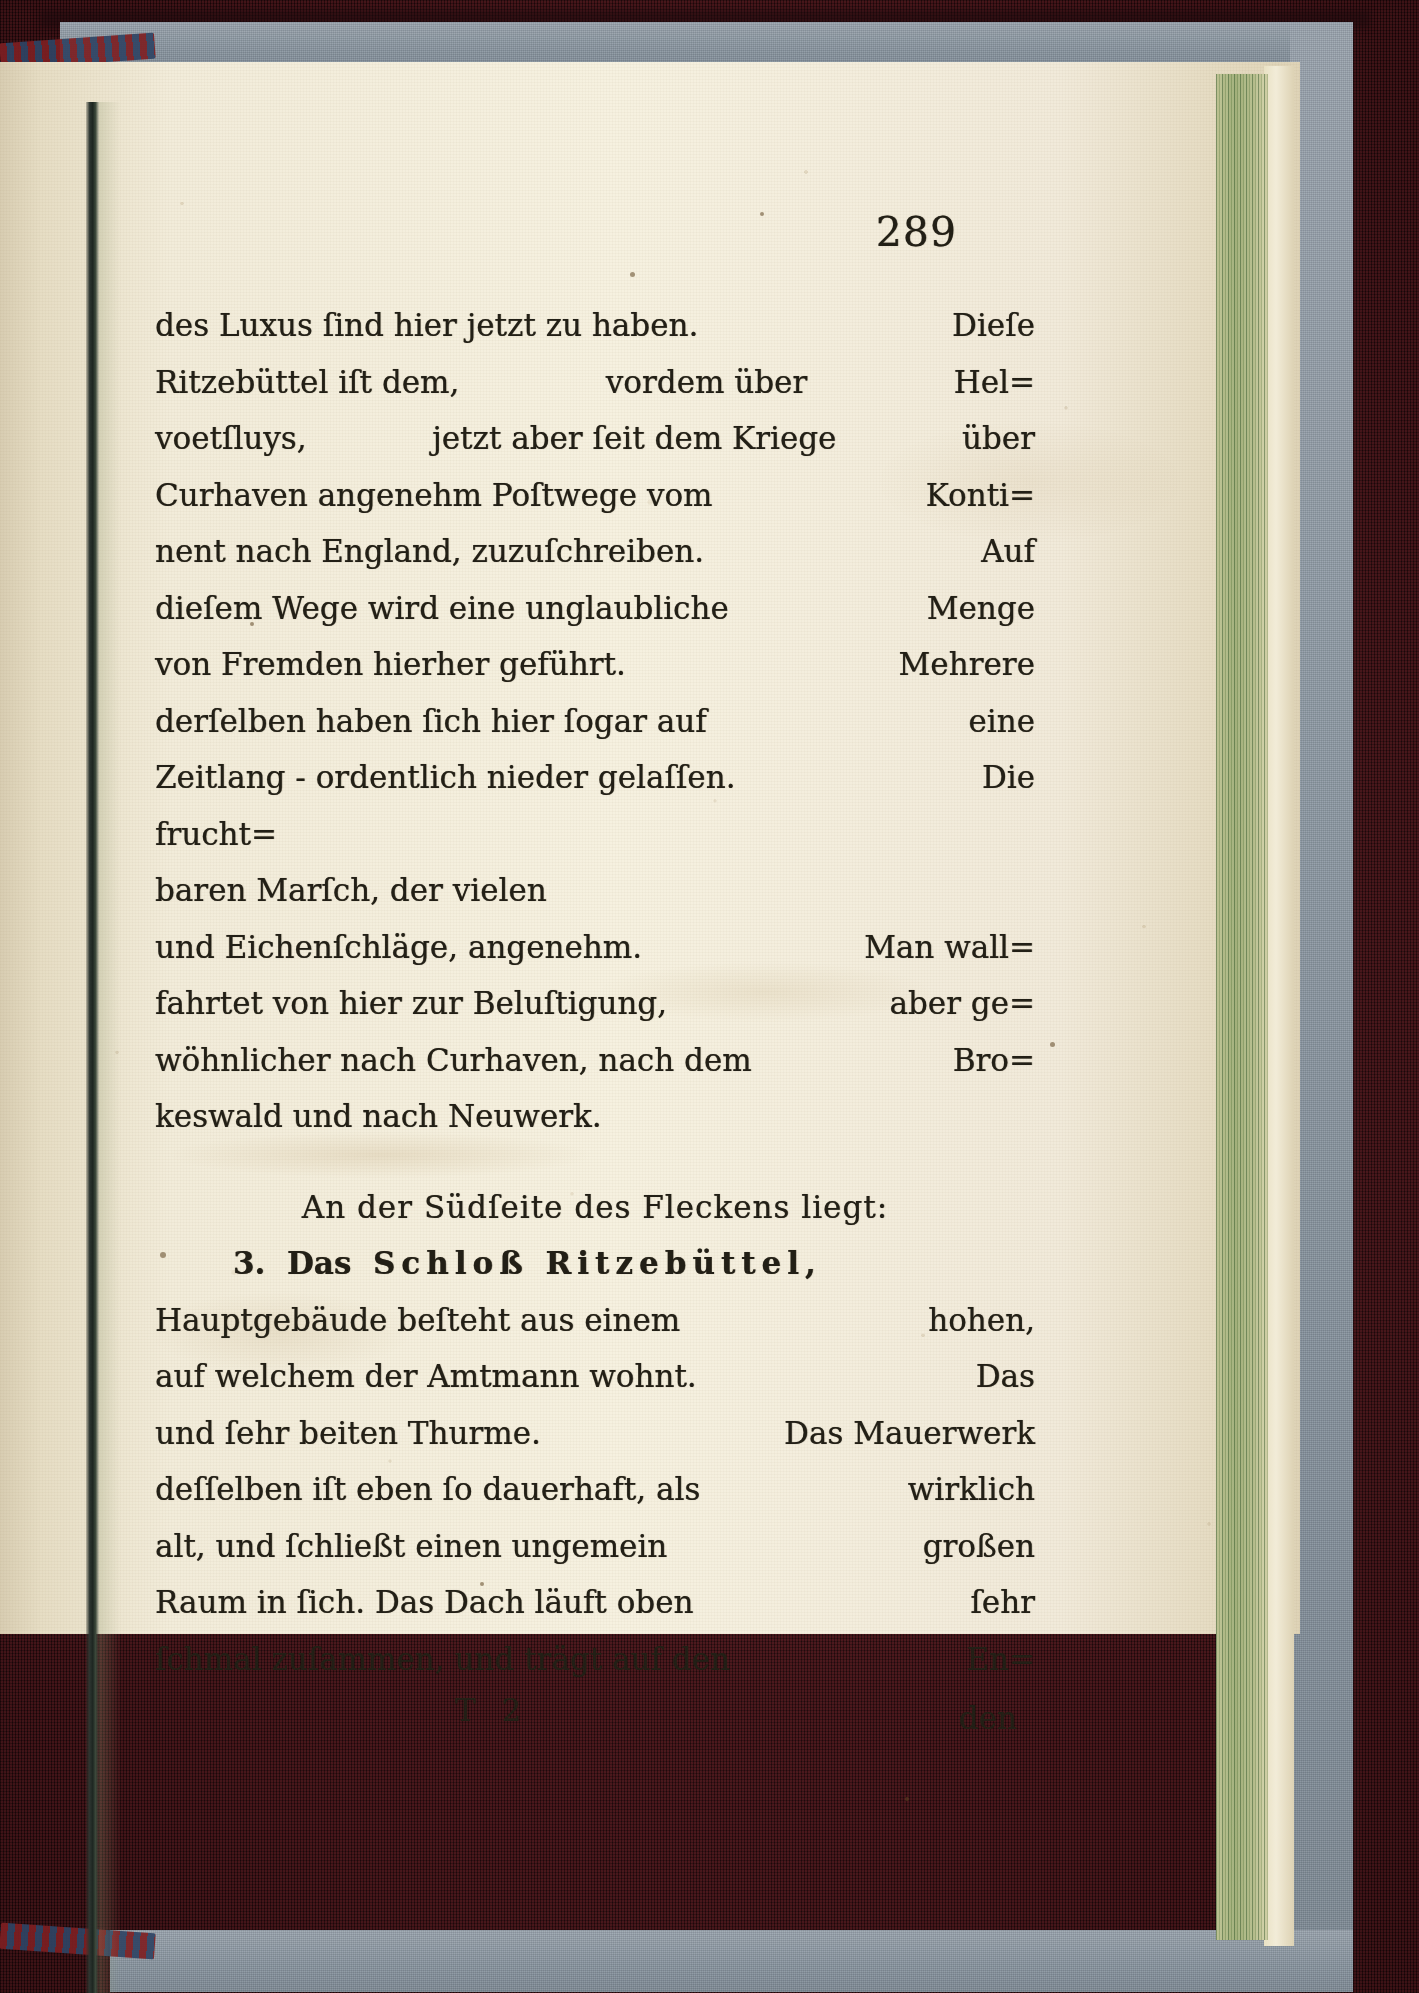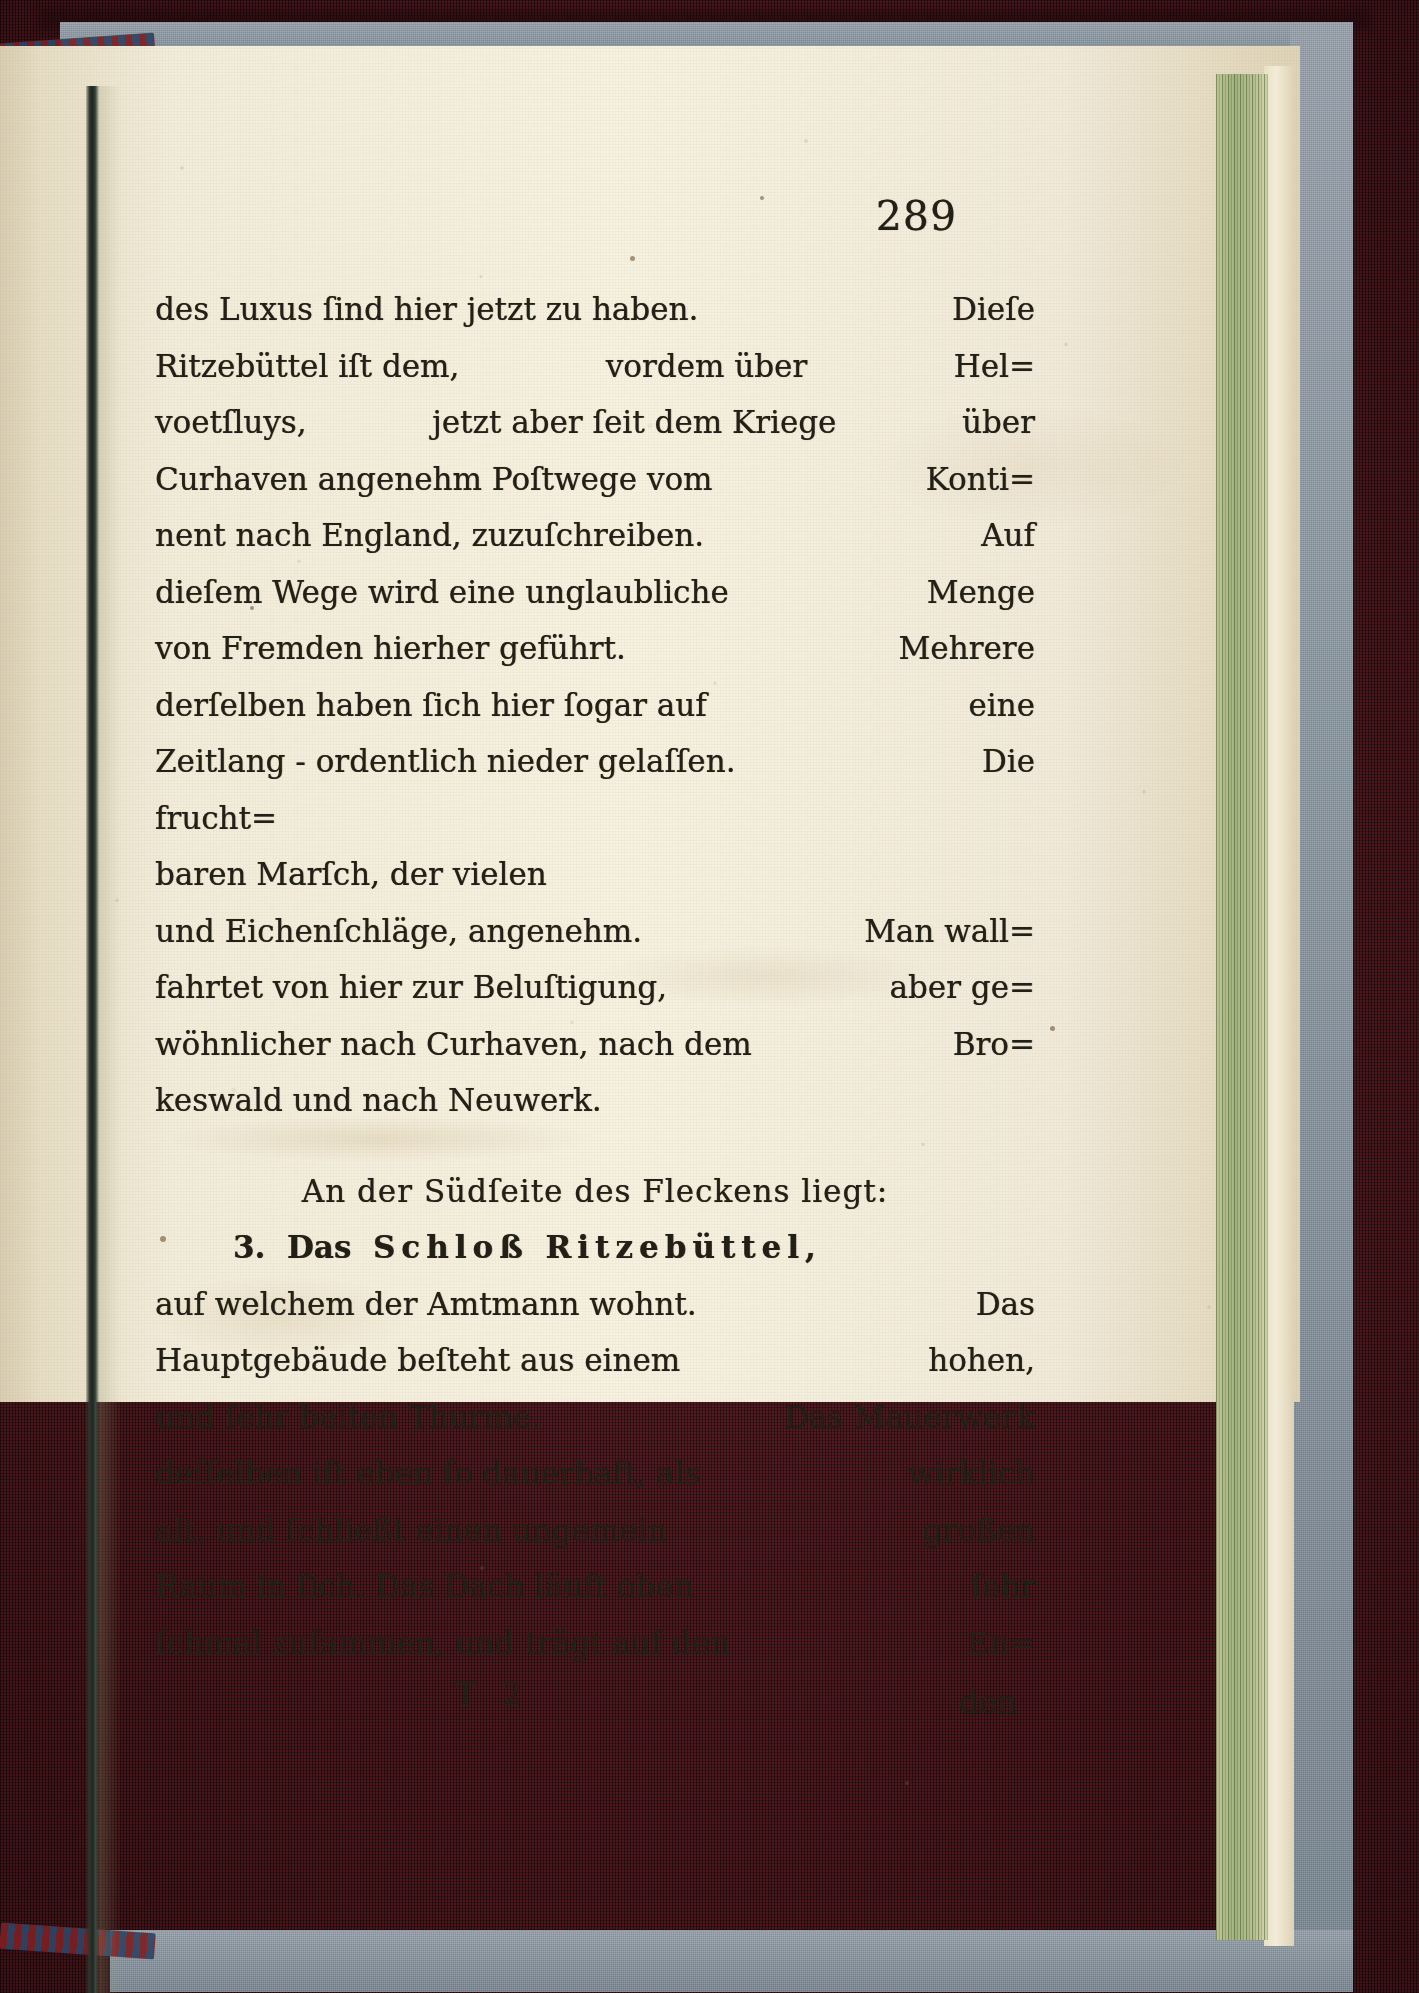--- a/index.html
+++ b/index.html
@@ -59,23 +59,23 @@
     opacity: 0.92;
     border-radius: 2px;
   }
   .headband-top    { top: 38px;  transform: rotate(-4deg); }
   .headband-bottom { top: 1928px; transform: rotate(4deg); }
 
   
   .leaf {
     position: absolute;
     left: 0px;
-    top: 46px;
+    top: 62px;
     width: 1300px;
-    height: 1356px;
+    height: 1572px;
     background-color: #efe8d4;
     background-image:
       
       radial-gradient(circle at 14% 9%,  rgba(150,120,70,0.20) 0 1.4px, transparent 2px),
       radial-gradient(circle at 37% 17%, rgba(140,110,60,0.16) 0 1.2px, transparent 2px),
       radial-gradient(circle at 62% 7%,  rgba(150,120,70,0.18) 0 1.6px, transparent 2px),
       radial-gradient(circle at 82% 22%, rgba(130,100,55,0.18) 0 1.3px, transparent 2px),
       radial-gradient(circle at 23% 38%, rgba(150,120,70,0.15) 0 1.5px, transparent 2px),
       radial-gradient(circle at 55% 47%, rgba(140,110,65,0.14) 0 1.2px, transparent 2px),
       radial-gradient(circle at 88% 55%, rgba(145,115,65,0.18) 0 1.5px, transparent 2px),
@@ -340,26 +340,26 @@
 
       <div class="rule-gap"></div>
 
       <div class="heading-center fraktur">An der Südſeite des Fleckens liegt:</div>
 
       <div>
         <div class="section-head fraktur">
           <span class="indent"></span><span>3.</span>&nbsp;&nbsp;<span>Das</span>&nbsp;&nbsp;<span class="spaced">Schloß Ritzebüttel,</span>
         </div>
         <div class="line-just fraktur">
+          <span>Hauptgebäude beſteht aus einem</span>
+          <span>hohen,</span>
+        </div>
+        <div class="line-just fraktur">
           <span>auf welchem der Amtmann wohnt.</span>
           <span>Das</span>
-        </div>
-        <div class="line-just fraktur">
-          <span>Hauptgebäude beſteht aus einem</span>
-          <span>hohen,</span>
         </div>
         <div class="line-just fraktur">
           <span>und ſehr beiten Thurme.</span>
           <span>Das Mauerwerk</span>
         </div>
         <div class="line-just fraktur">
           <span>deſſelben iſt eben ſo dauerhaft, als</span>
           <span>wirklich</span>
         </div>
         <div class="line-just fraktur">

